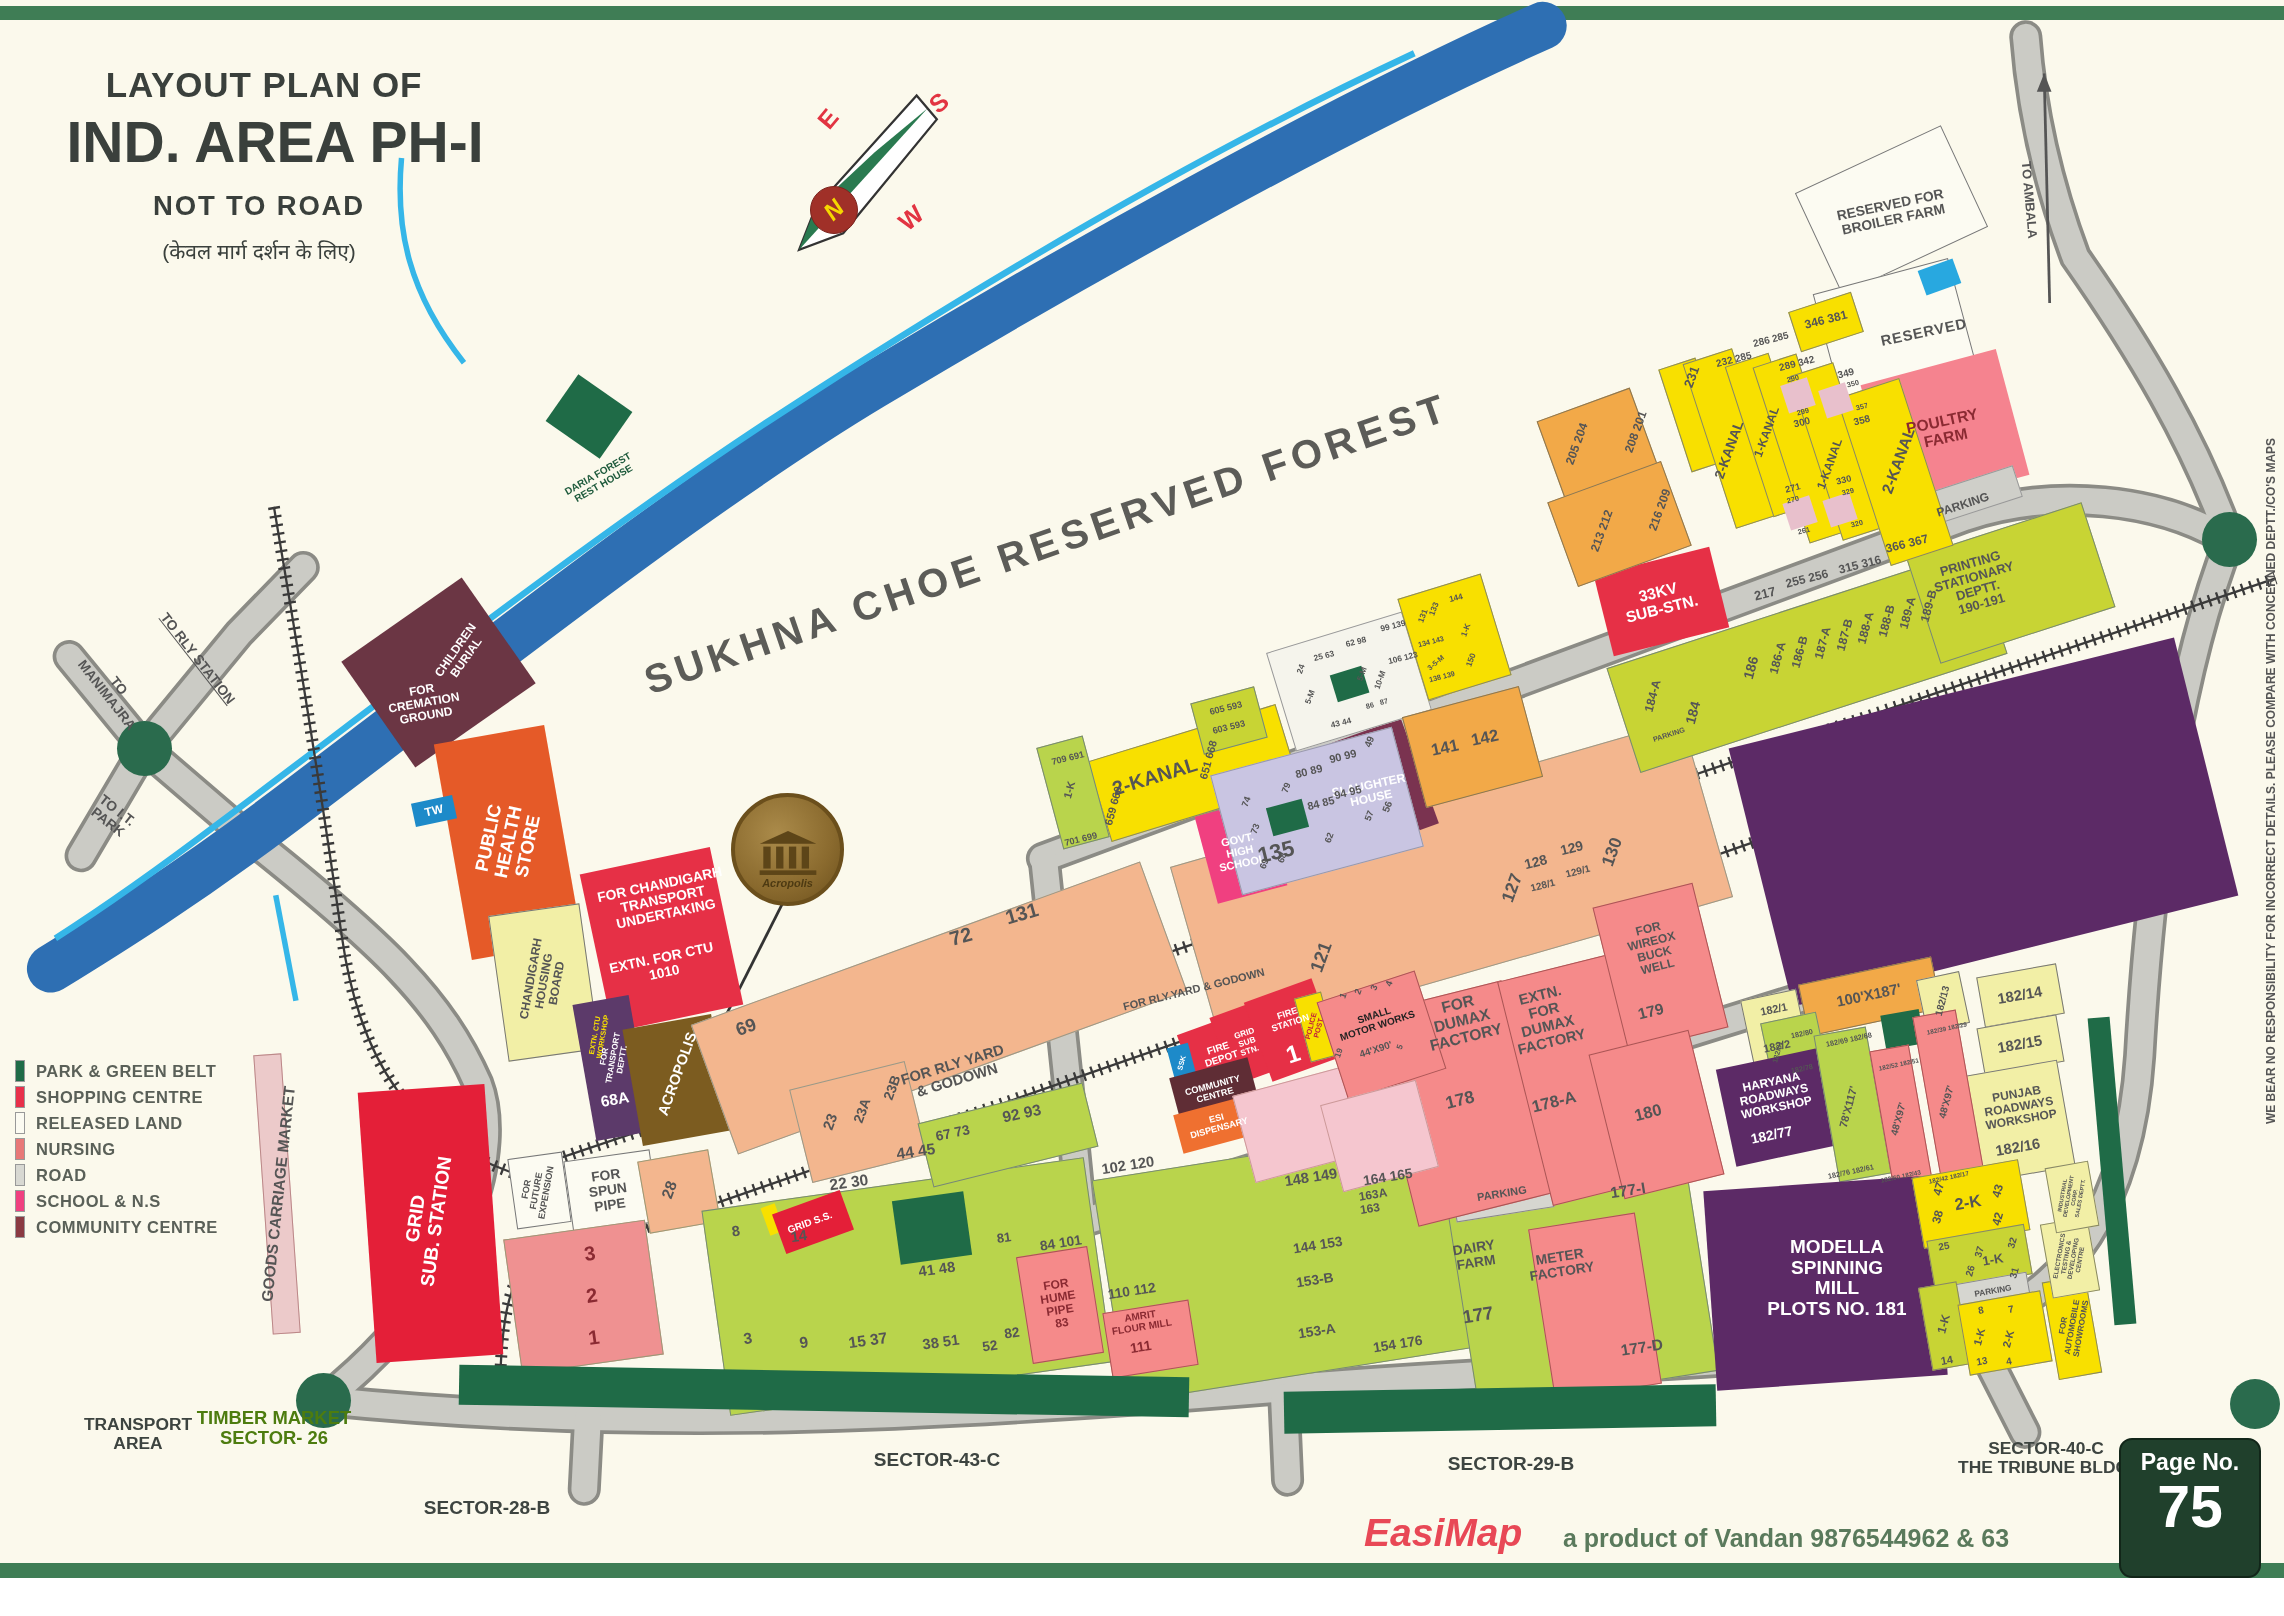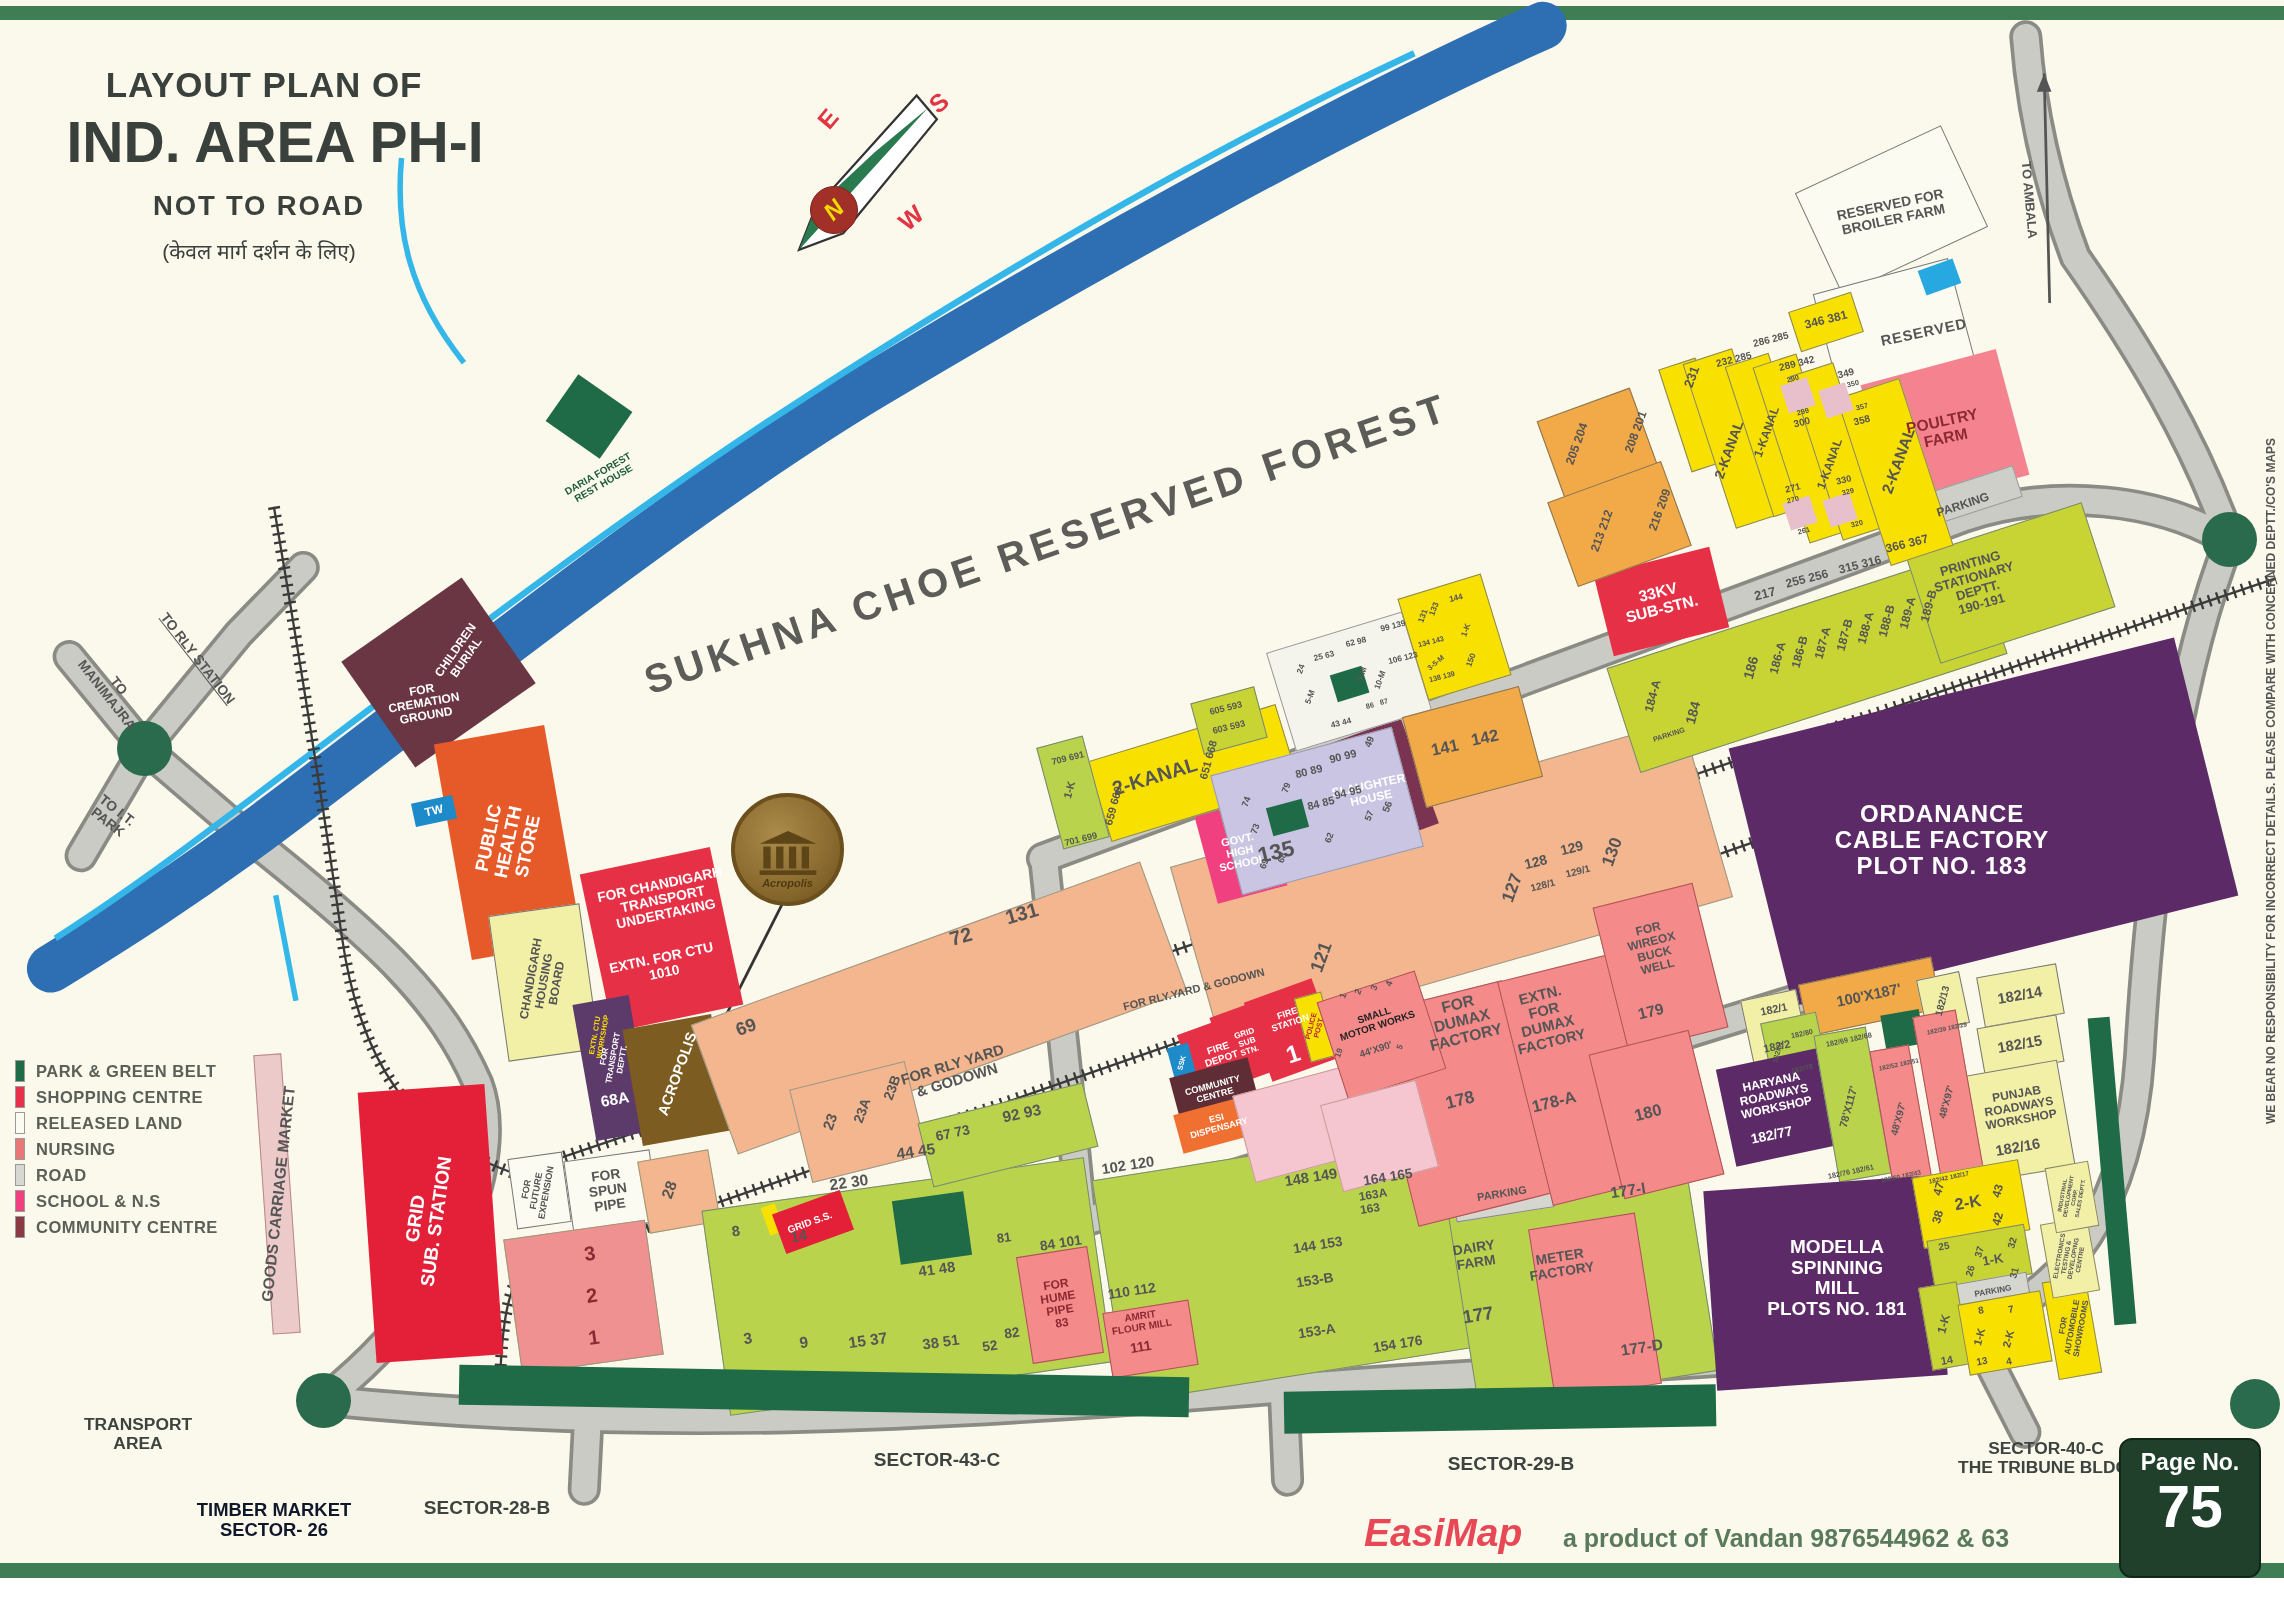--- a/index.html
+++ b/index.html
@@ -385,23 +385,20 @@
       <div class="lbl" style="left: 1823px; top: 643px; font-size: 12px; color: rgb(85, 85, 85); transform: translate(-50%, -50%) rotate(-75deg);">187-A</div>
       <div class="lbl" style="left: 1845px; top: 635px; font-size: 12px; color: rgb(85, 85, 85); transform: translate(-50%, -50%) rotate(-75deg);">187-B</div>
       <div class="lbl" style="left: 1866px; top: 628px; font-size: 12px; color: rgb(85, 85, 85); transform: translate(-50%, -50%) rotate(-75deg);">188-A</div>
       <div class="lbl" style="left: 1887px; top: 621px; font-size: 12px; color: rgb(85, 85, 85); transform: translate(-50%, -50%) rotate(-75deg);">188-B</div>
       <div class="lbl" style="left: 1908px; top: 613px; font-size: 12px; color: rgb(85, 85, 85); transform: translate(-50%, -50%) rotate(-75deg);">189-A</div>
       <div class="lbl" style="left: 1929px; top: 606px; font-size: 12px; color: rgb(85, 85, 85); transform: translate(-50%, -50%) rotate(-75deg);">189-B</div>
       <div class="lbl" style="left: 1976px; top: 584px; font-size: 13px; color: rgb(85, 85, 85); transform: translate(-50%, -50%) rotate(-16deg);">PRINTING
 STATIONARY
 DEPTT.
 190-191</div>
-      <div class="lbl" style="left: 1942px; top: 840px; font-size: 24px; color: rgb(255, 255, 255); transform: translate(-50%, -50%) rotate(0deg); letter-spacing: 0.9px;">ORDANANCE
-CABLE FACTORY
-PLOT NO. 183</div>
       <div class="lbl" style="left: 1774px; top: 1010px; font-size: 11px; color: rgb(85, 85, 85); transform: translate(-50%, -50%) rotate(-12deg);">182/1</div>
       <div class="lbl" style="left: 1777px; top: 1047px; font-size: 11px; color: rgb(85, 85, 85); transform: translate(-50%, -50%) rotate(-12deg);">182/2</div>
       <div class="lbl" style="left: 1869px; top: 996px; font-size: 14.7px; color: rgb(85, 85, 85); transform: translate(-50%, -50%) rotate(-12deg);">100'X187'</div>
       <div class="lbl" style="left: 1943px; top: 1001px; font-size: 10px; color: rgb(85, 85, 85); transform: translate(-50%, -50%) rotate(-75deg);">182/13</div>
       <div class="lbl" style="left: 2020px; top: 996px; font-size: 14.7px; color: rgb(85, 85, 85); transform: translate(-50%, -50%) rotate(-10deg);">182/14</div>
       <div class="lbl" style="left: 2020px; top: 1045px; font-size: 14.7px; color: rgb(85, 85, 85); transform: translate(-50%, -50%) rotate(-10deg);">182/15</div>
       <div class="lbl" style="left: 2019px; top: 1107px; font-size: 12px; color: rgb(85, 85, 85); transform: translate(-50%, -50%) rotate(-10deg);">PUNJAB
 ROADWAYS
 WORKSHOP</div>
       <div class="lbl" style="left: 2018px; top: 1148px; font-size: 14.7px; color: rgb(85, 85, 85); transform: translate(-50%, -50%) rotate(-10deg);">182/16</div>
@@ -565,21 +562,21 @@
       <div class="lbl" style="left: 1376px; top: 1050px; font-size: 10px; color: rgb(85, 85, 85); transform: translate(-50%, -50%) rotate(-18deg);">44'X90'</div>
       <div class="lbl" style="left: 1400px; top: 1047px; font-size: 8.3px; color: rgb(85, 85, 85); transform: translate(-50%, -50%) rotate(-70deg);">5</div>
       <div class="lbl" style="left: 112px; top: 691px; font-size: 13.8px; color: rgb(85, 85, 85); transform: translate(-50%, -50%) rotate(52deg);">TO
 MANIMAJRA</div>
       <div class="lbl" style="left: 197px; top: 659px; font-size: 13.8px; color: rgb(85, 85, 85); transform: translate(-50%, -50%) rotate(52deg); text-decoration: underline;">TO RLY STATION</div>
       <div class="lbl" style="left: 112px; top: 817px; font-size: 13.8px; color: rgb(85, 85, 85); transform: translate(-50%, -50%) rotate(38deg);">TO I.T.
 PARK</div>
       <div class="lbl" style="left: 279px; top: 1194px; font-size: 15.6px; color: rgb(85, 85, 85); transform: translate(-50%, -50%) rotate(-84deg);">GOODS CARRIAGE MARKET</div>
       <div class="lbl" style="left: 138px; top: 1434px; font-size: 17.4px; color: rgb(61, 68, 64); transform: translate(-50%, -50%) rotate(0deg);">TRANSPORT
 AREA</div>
-      <div class="lbl" style="left: 274px; top: 1520px; font-size: 18.4px; color: #0f172a; transform: translate(-50%, -50%) rotate(0deg);">TIMBER MARKET
+      <div class="lbl" style="left: 274px; top: 1428px; font-size: 18.4px; color: #4d7c0f; transform: translate(-50%, -50%) rotate(0deg);">TIMBER MARKET
 SECTOR- 26</div>
       <div class="lbl" style="left: 487px; top: 1508px; font-size: 19px; color: rgb(61, 68, 64); transform: translate(-50%, -50%) rotate(0deg);">SECTOR-28-B</div>
       <div class="lbl" style="left: 937px; top: 1460px; font-size: 19px; color: rgb(61, 68, 64); transform: translate(-50%, -50%) rotate(0deg);">SECTOR-43-C</div>
       <div class="lbl" style="left: 1511px; top: 1464px; font-size: 19px; color: rgb(61, 68, 64); transform: translate(-50%, -50%) rotate(0deg);">SECTOR-29-B</div>
       <div class="lbl" style="left: 2046px; top: 1458px; font-size: 17.4px; color: rgb(61, 68, 64); transform: translate(-50%, -50%) rotate(0deg);">SECTOR-40-C
 THE TRIBUNE BLDG.</div>
       <div class="lbl" style="left: 2271px; top: 781px; font-size: 12px; color: rgb(85, 85, 85); transform: translate(-50%, -50%) rotate(-90deg);">WE BEAR NO RESPONSIBILITY FOR INCORRECT DETAILS. PLEASE COMPARE WITH CONCERNED DEPTT./CO'S MAPS</div>
     </div>
 
   <div id="brand">EasiMap</div>

